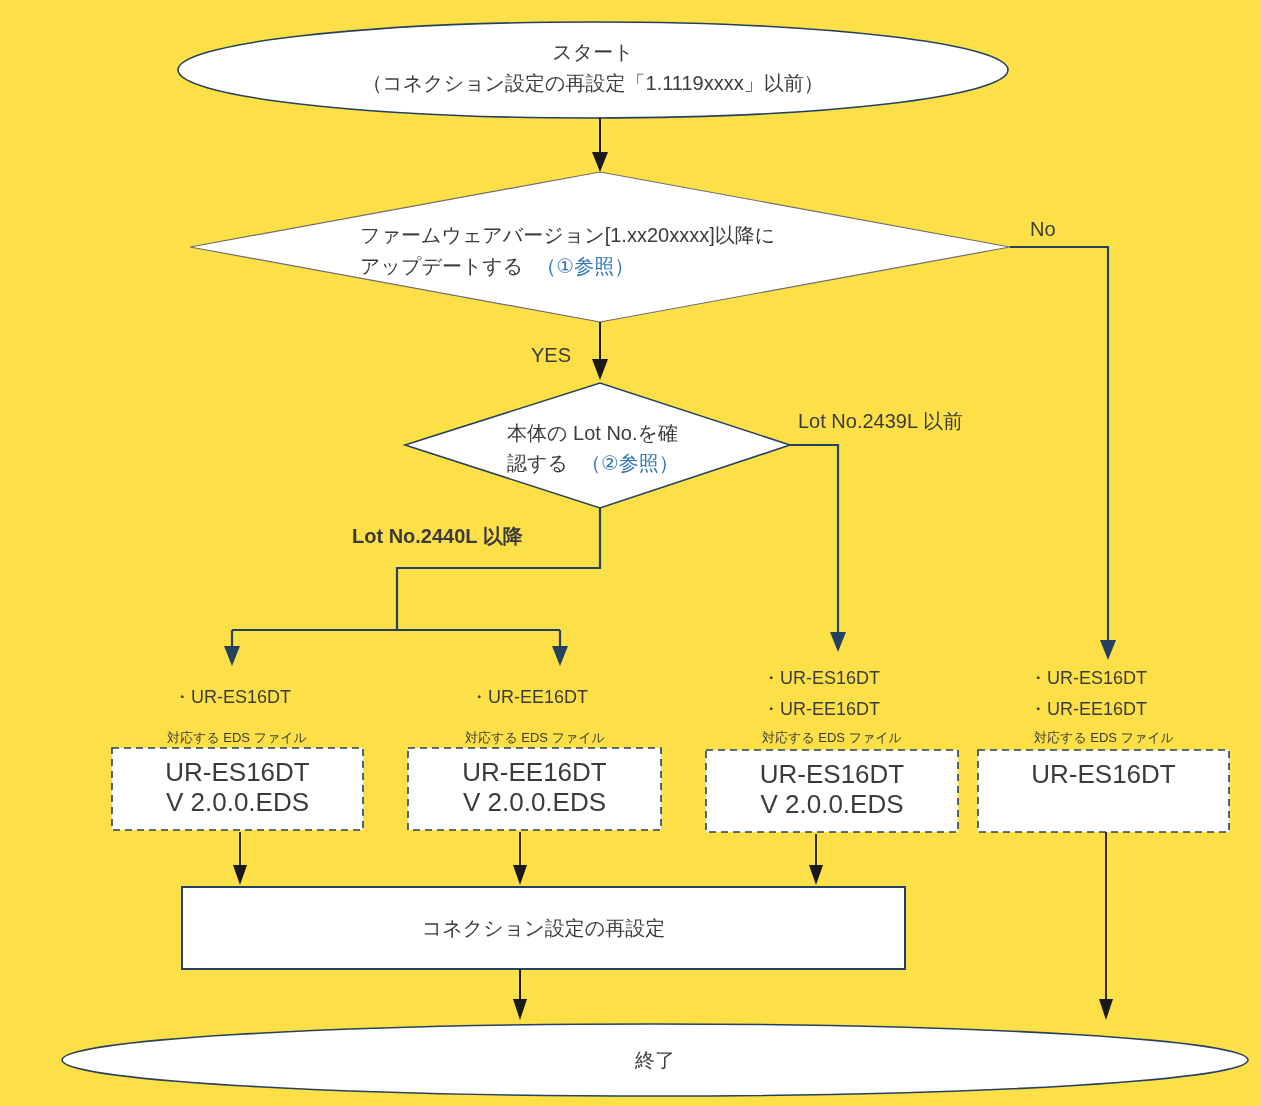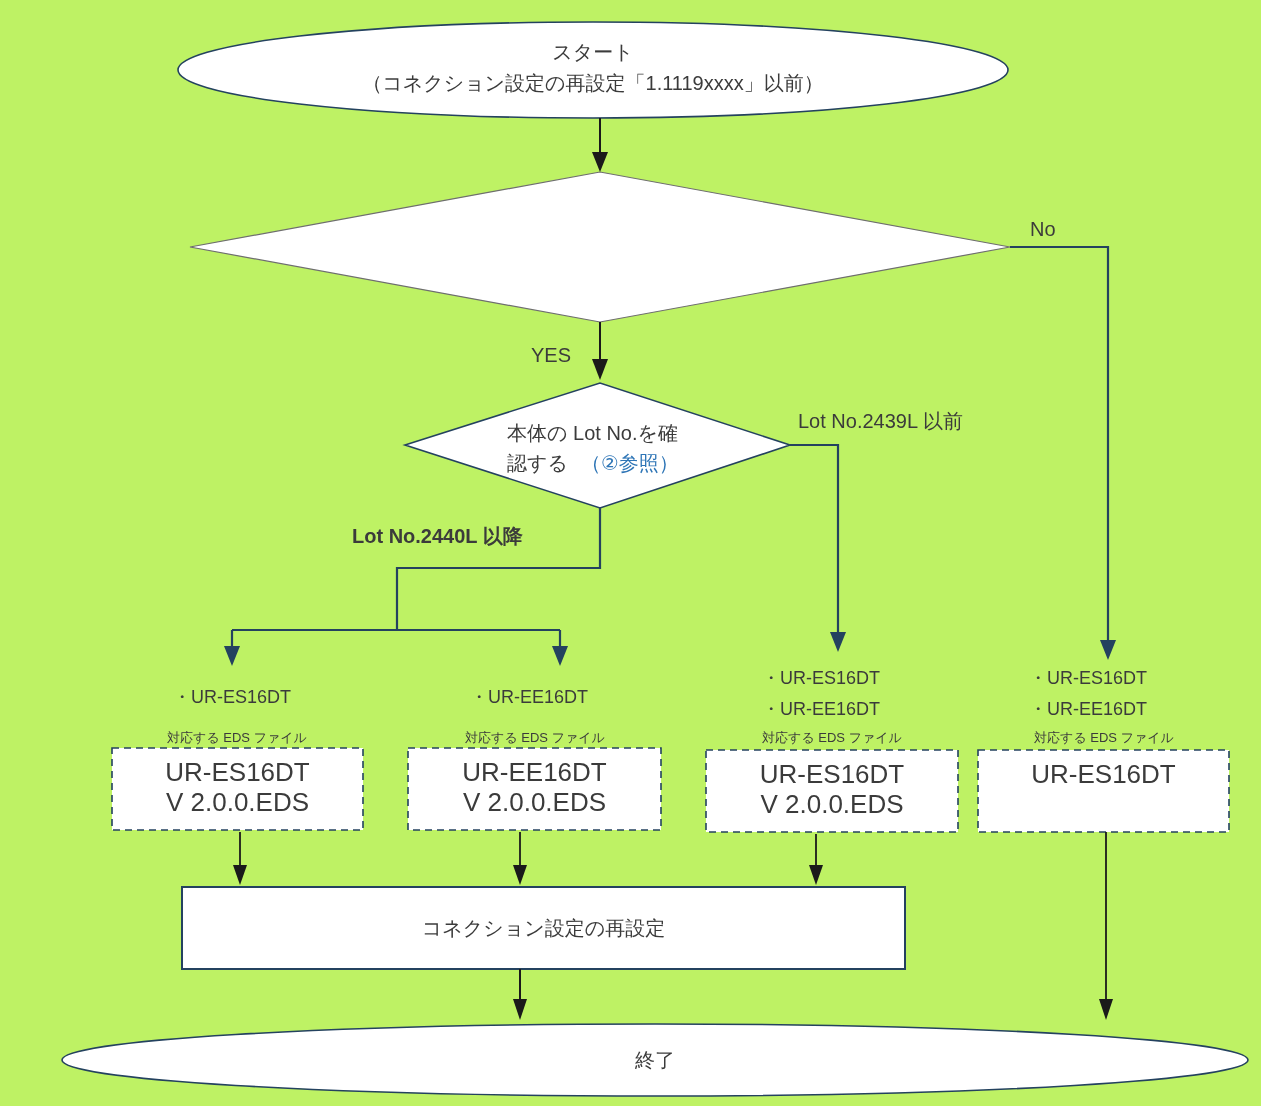--- a/index.html
+++ b/index.html
@@ -1,19 +1,19 @@
 <!DOCTYPE html>
 <html><head>
 <meta charset="utf-8">
 <style>
   html,body{margin:0;padding:0;background:#fff;}
   #canvas{
     position:relative;
     width:1261px;height:1106px;
-    background:#bef264;
+    background:#fde047;
     font-family:"Liberation Sans","DejaVu Sans",sans-serif;
     color:#3b3b3b;
     overflow:hidden;
   }
   #flow-svg{position:absolute;left:0;top:0;}
   .lbl{
     position:absolute;
     font-size:20px;
     line-height:31px;
     color:#3b3b3b;
@@ -79,20 +79,24 @@
       <line x1="560" y1="630" x2="560" y2="648"></line>
       <polygon points="552,646 568,646 560,666" fill="#24425f" stroke="none"></polygon>
     </g>
   </svg>
 
   <div class="lbl center" style="left:178px;top:37px;width:830px;">
     <div>スタート</div>
     <div>（コネクション設定の再設定「1.1119xxxx」以前）</div>
   </div>
 
+  <div class="lbl" style="left:360px;top:220px;">
+    <div>ファームウェアバージョン[1.xx20xxxx]以降に</div>
+    <div><span>アップデートする</span><span class="ref">（①参照）</span></div>
+  </div>
 
   <div class="lbl" style="left:531px;top:340px;">YES</div>
 
   <div class="lbl" style="left:1030px;top:214px;">No</div>
 
   <div class="lbl" style="left:507px;top:418px;line-height:30px;">
     <div>本体の Lot No.を確</div>
     <div><span>認する</span><span class="ref">（②参照）</span></div>
   </div>
 

